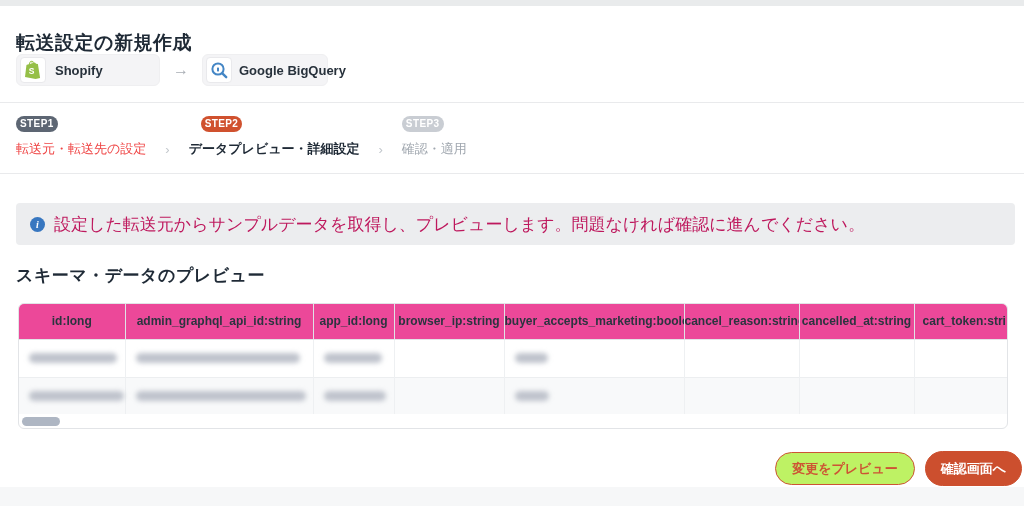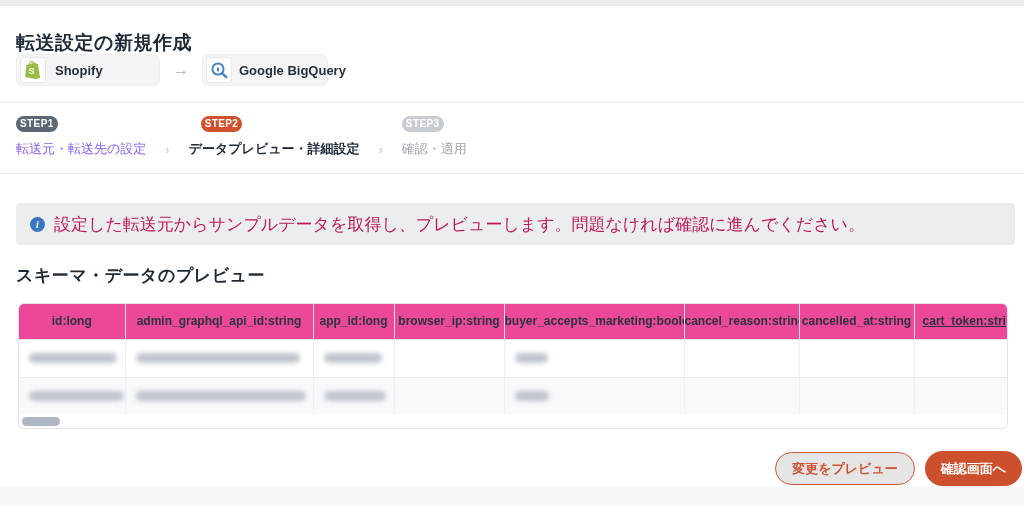--- a/index.html
+++ b/index.html
@@ -30,50 +30,50 @@
   .divider-1 { top:102px; }
   .divider-2 { top:173px; }
 
   
   .steps { position:absolute; top:116px; left:16px; display:flex; align-items:flex-start; }
   .step { display:flex; flex-direction:column; }
   .step-badge { align-self:flex-start; font-size:10px; font-weight:bold; color:#ffffff; padding:2px 4px 3px; border-radius:10px; letter-spacing:.4px; }
   .step-done  .step-badge { background:#5d6673; }
   .step-active .step-badge { background:#d0512e;margin-left:12px; }
   .step-upcoming .step-badge { background:#c9cdd3; }
-  .step-label { margin-top:8px; font-size:13px; color:#8b5cf6; white-space:nowrap; }
+  .step-label { margin-top:8px; font-size:13px; color:#ef4444; white-space:nowrap; }
   .step-active .step-label { font-weight:bold; color:#1f2a36; }
   .step-upcoming .step-label { color:#a0a7af; }
   .step-sep { margin:26px 19px 0; color:#c2c7cc; font-size:13px; }
 
   
   .notice { position:absolute; top:203px; left:16px; width:999px; height:42px; background:#ecedef; border-radius:4px; display:flex; align-items:center; padding-left:14px; }
   .info-icon { width:15px; height:15px; border-radius:50%; background:#3877c0; color:#ffffff; font-size:10px; font-weight:bold; display:flex; align-items:center; justify-content:center; margin-right:9px; flex:0 0 auto; font-family:"Liberation Serif","DejaVu Serif",serif; font-style:italic; }
   .notice-text { font-size:17px; color:#be185d; }
 
   .section-heading { position:absolute; top:264px; left:16px; font-size:17px; font-weight:bold; color:#1f2a36; letter-spacing:.5px; }
 
   
   .table-card { position:absolute; top:303px; left:18px; width:990px; height:126px; border:1px solid #e2e4e7; border-radius:6px; background:#ffffff; overflow:hidden; }
   table.preview { border-collapse:collapse; table-layout:fixed; width:995px; }
   table.preview th { height:35px; background:#ec4899; border-right:1px solid #e0e3e6; border-bottom:1px solid #e2e4e7; font-size:12px; font-weight:bold; color:#2b343f; text-align:center; white-space:nowrap; overflow:hidden; }
-  table.preview th:last-child { border-right:none;text-decoration:underline; }
+  table.preview th:last-child { border-right:none; }
   table.preview td { height:38px; border-right:1px solid #eef0f2; vertical-align:middle; }
   table.preview td:last-child { border-right:none; }
   table.preview tbody tr:nth-child(2) { background:#f8f9fa; }
   table.preview tbody tr:nth-child(2) td { border-top:1px solid #eceef0; height:37px; }
   .blur-pill { height:10px; border-radius:5px; background:#bfc3cc; filter:blur(2.5px); margin-left:10px; }
 
   .hscrollbar { position:absolute; left:0; right:0; bottom:0; height:14px; }
   .hscroll-thumb { position:absolute; left:3px; bottom:2px; width:38px; height:9px; border-radius:5px; background:#aeb6c3; }
 
   
   .actions { position:absolute; top:451px; right:2px; display:flex; align-items:center; gap:10px; }
   .btn { border-radius:18px; font-size:13px; font-weight:bold; white-space:nowrap; cursor:pointer; font-family:inherit; }
-  .btn-outline { height:33px; padding:0 16px; background:#e5e5e5; border:1px solid #cd5434; color:#cd5434; }
+  .btn-outline { height:33px; padding:0 16px; background:#bef264; border:1px solid #cd5434; color:#cd5434; }
   .btn-primary { height:35px; padding:0 15px; background:#cc4f2e; border:1px solid #cc4f2e; color:#ffffff; }
 
   .bottom-strip { position:absolute; top:487px; left:0; width:100%; height:19px; background:#f6f7f8; }
 </style>
 </head>
 <body>
 
 <div class="screen">
 
   <div class="top-strip"></div>

